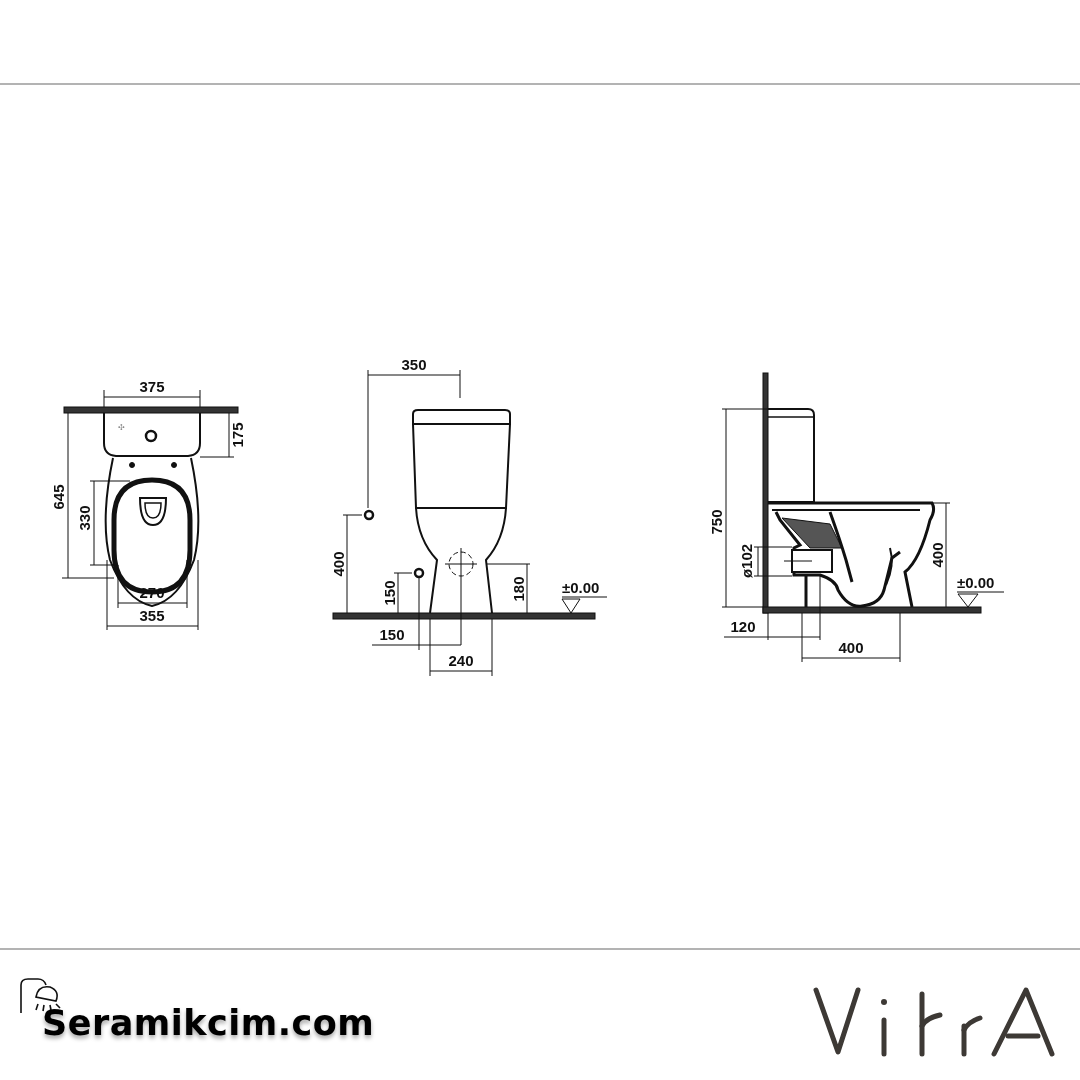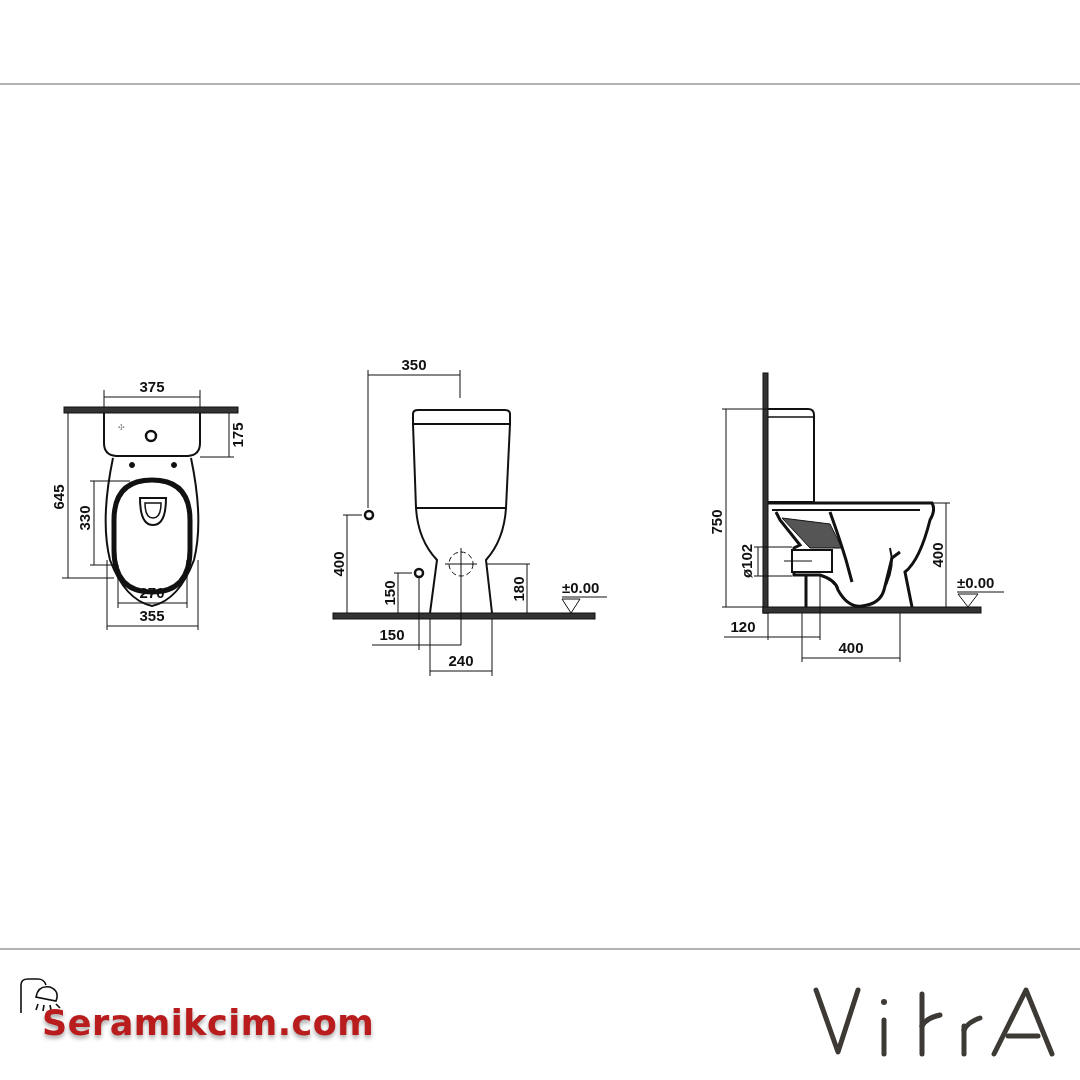--- a/index.html
+++ b/index.html
@@ -3,21 +3,21 @@
 <meta charset="utf-8">
 <style>
   html, body { margin: 0; padding: 0; background: #ffffff; }
   body { width: 1080px; height: 1080px; position: relative; overflow: hidden;
          font-family: "Liberation Sans", sans-serif; }
   .rule { position: absolute; left: 0; width: 1080px; height: 2px; background: #b3b3b3; }
   #drawing { position: absolute; left: 0; top: 0; }
   .dim { font-family: "Liberation Sans", sans-serif; font-weight: bold; font-size: 15px; fill: #111; }
   .brand-left { position: absolute; left: 18px; top: 975px; width: 380px; height: 80px; }
   .brand-text { position: absolute; left: 42px; top: 1003px; font-family: "DejaVu Sans", sans-serif;
-                font-weight: bold; font-size: 35px; color: #b91c1c; letter-spacing: 0.5px;
+                font-weight: bold; font-size: 35px; color: #000000; letter-spacing: 0.5px;
                 text-shadow: 0 3px 4px rgba(0,0,0,0.35); }
   .brand-right { position: absolute; left: 808px; top: 982px; width: 260px; height: 80px; }
 </style>
 </head>
 <body>
 
 <div class="rule" style="top:83px;"></div>
 <div class="rule" style="top:948px;"></div>
 
 <svg id="drawing" width="1080" height="1080" viewBox="0 0 1080 1080" fill="none" stroke="#111" stroke-width="1">

